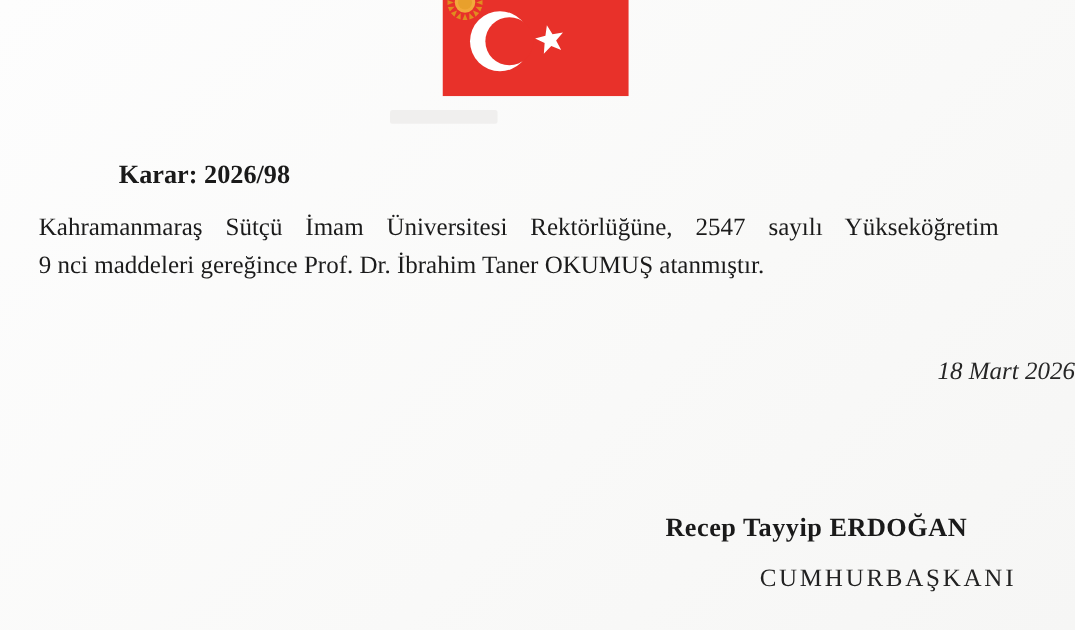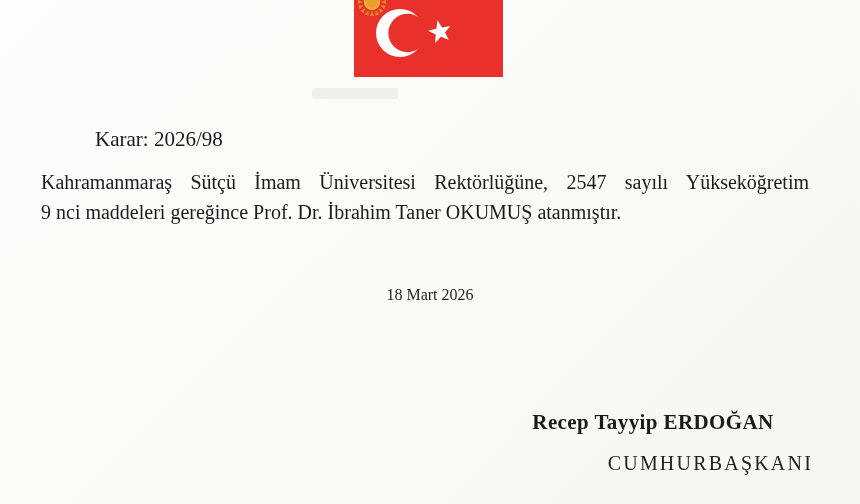--- a/index.html
+++ b/index.html
@@ -45,60 +45,61 @@
     color: #232323;
     text-decoration: underline;
     text-decoration-thickness: 1.6px;
     text-underline-offset: 3px;
   }
   .decision {
     position: absolute;
     left: 95px;
     top: 127px;
     font-size: 21px;
-    font-weight: normal;
+    font-weight: bold;
     color: #1a1a1a;
   }
   .smudge {
     position: absolute;
     left: 312px;
     top: 88px;
     width: 86px;
     height: 11px;
     background: #e7e6e4;
     opacity: 0.55;
     border-radius: 2px;
   }
   
   .body-text {
     position: absolute;
-    left: 41px;
+    left: 31px;
     top: 167px;
     width: 768px;
     font-size: 20px;
     line-height: 30px;
     color: #1b1b1b;
   }
   .body-line {
     text-align: justify;
     text-align-last: justify;
     white-space: normal;
   }
   .body-line.last {
     text-align-last: left;
   }
   
   .date-line {
     position: absolute;
     left: 0;
     top: 286px;
     width: 860px;
-    text-align: center;
-    font-size: 16px;
+    text-align: right;
+    font-size: 20px;
     color: #262626;
+    font-style: italic;
   }
   
   .signature {
     position: absolute;
     left: 493px;
     top: 410px;
     width: 320px;
     text-align: center;
   }
   .sig-name {

